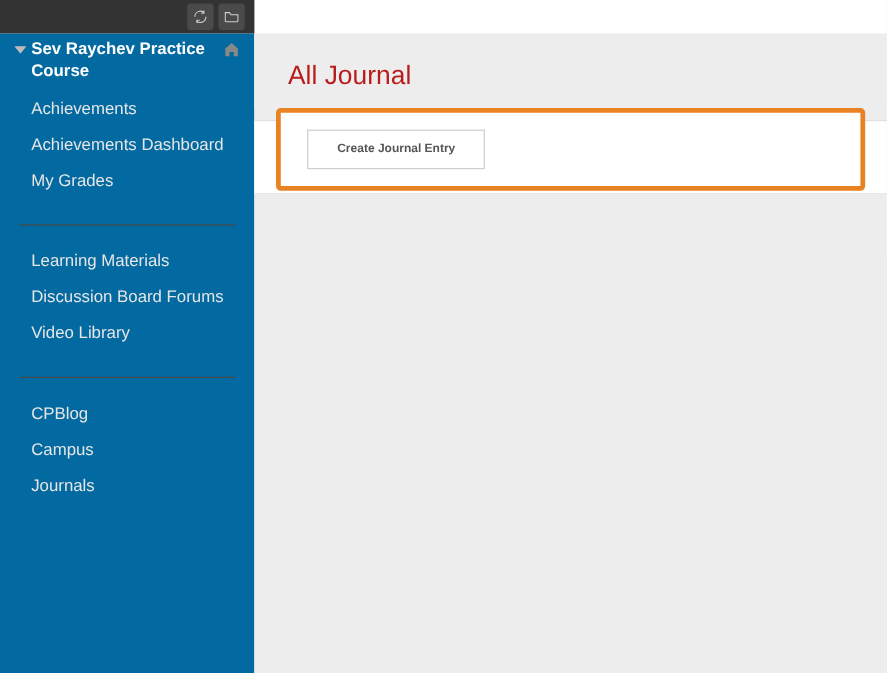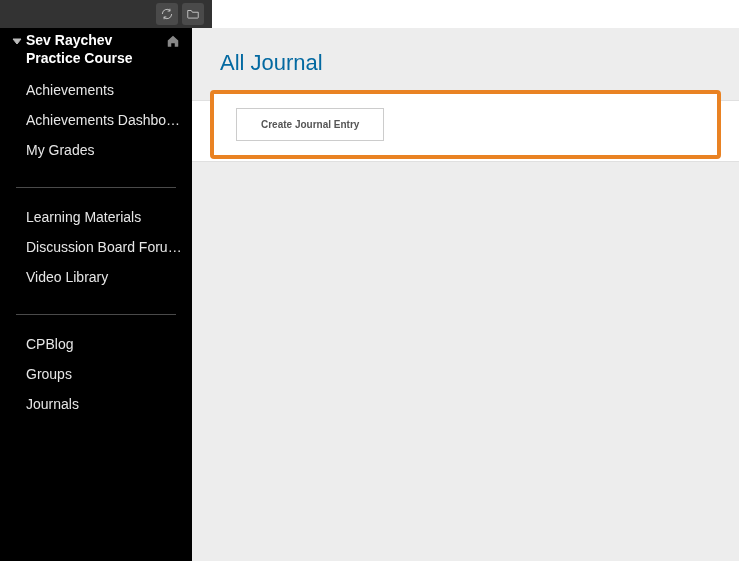--- a/index.html
+++ b/index.html
@@ -40,22 +40,22 @@
       stroke: #cfcfcf;
       fill: none;
       stroke-width: 1.5;
     }
     .layout {
       flex: 1;
       display: flex;
       height: calc(561px - 28px);
     }
     .sidebar {
-      width: 192px;
-      background: #000000;
+      width: 212px;
+      background: #0369a1;
       color: #e6e6e6;
       padding: 0;
       overflow: hidden;
     }
     .home-row {
       display: flex;
       align-items: flex-start;
       padding: 4px 10px 8px 10px;
     }
     .course-chevron {
@@ -106,21 +106,21 @@
     .main {
       flex: 1;
       background: #ededed;
       display: flex;
       flex-direction: column;
     }
     .page-header {
       padding: 22px 28px 14px 28px;
       font-size: 22px;
       font-weight: 400;
-      color: #0369a1;
+      color: #b91c1c;
       background: #ededed;
     }
     .toolbar-highlight {
       margin: 0 18px 0 18px;
       border: 4px solid #e98223;
       border-radius: 4px;
       padding: 14px 22px;
       background: #ffffff;
     }
     .create-btn {
@@ -196,21 +196,21 @@
     <div class="nav-section">
       <div class="nav-item">Learning Materials</div>
       <div class="nav-item">Discussion Board Forums</div>
       <div class="nav-item">Video Library</div>
     </div>
 
     <hr class="nav-divider">
 
     <div class="nav-section">
       <div class="nav-item">CPBlog</div>
-      <div class="nav-item">Groups</div>
+      <div class="nav-item">Campus</div>
       <div class="nav-item">Journals</div>
     </div>
   </nav>
 
   <main class="main">
     <h1 class="page-header">All Journal</h1>
 
     <div class="toolbar-wrapper">
       <div class="white-strip"></div>
       <div class="toolbar-highlight">

